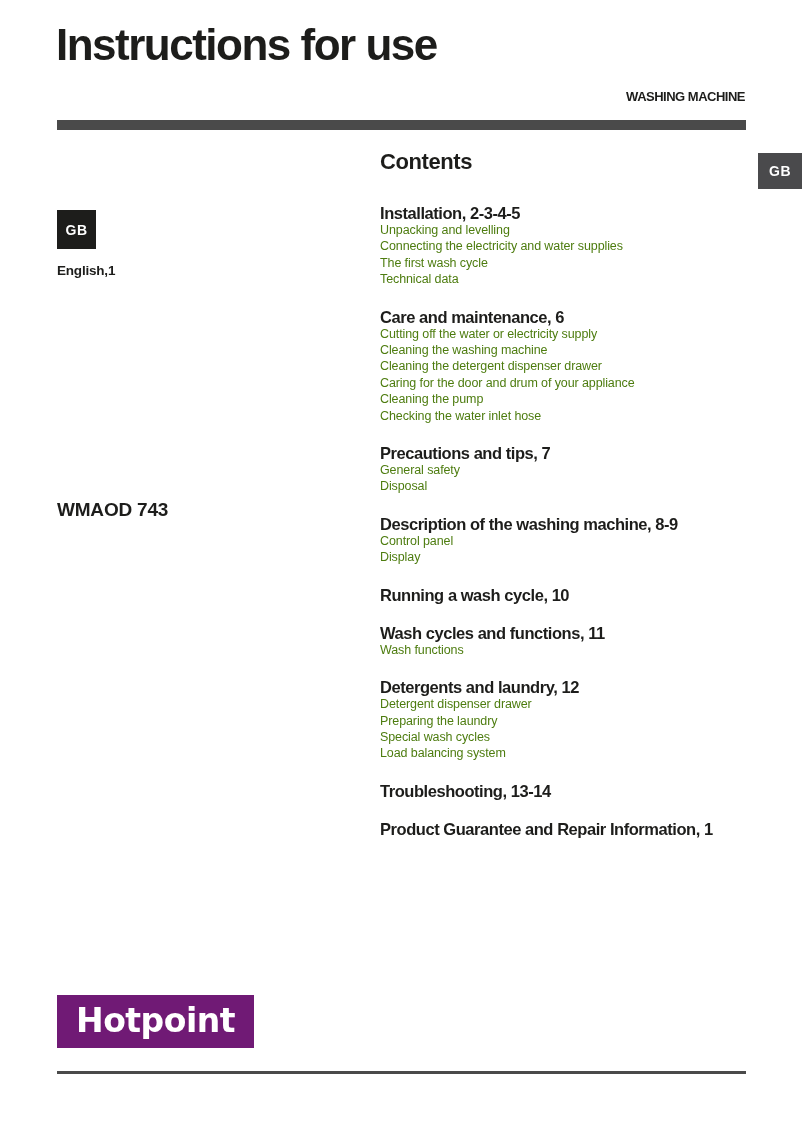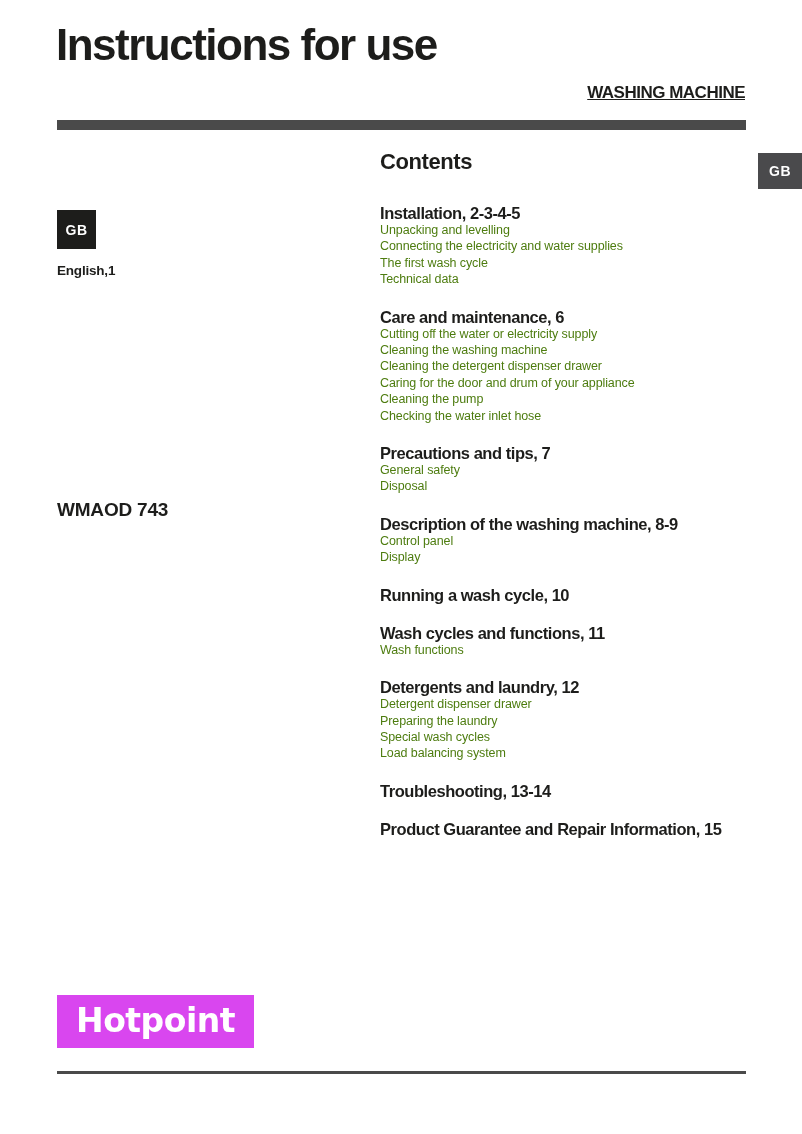--- a/index.html
+++ b/index.html
@@ -22,26 +22,25 @@
     top: 22px;
     font-size: 44px;
     font-weight: bold;
     letter-spacing: -1.5px;
     line-height: 46px;
     white-space: nowrap;
   }
   .doc-subtitle {
     position: absolute;
     right: 57px;
-    top: 83px;
-    font-size: 17px;
+    top: 89px;
+    font-size: 13px;
     font-weight: bold;
     letter-spacing: -0.5px;
     white-space: nowrap;
-    text-decoration: underline;
   }
   .header-bar {
     position: absolute;
     left: 57px;
     top: 120px;
     width: 689px;
     height: 10px;
   }
   .corner-tab {
     position: absolute;
@@ -206,24 +205,24 @@
           <div class="toc-title">Detergents and laundry, 12</div>
           <div class="toc-item">Detergent dispenser drawer</div>
           <div class="toc-item">Preparing the laundry</div>
           <div class="toc-item">Special wash cycles</div>
           <div class="toc-item">Load balancing system</div>
         </div>
         <div class="toc-section">
           <div class="toc-title">Troubleshooting, 13-14</div>
         </div>
         <div class="toc-section">
-          <div class="toc-title">Product Guarantee and Repair Information, 15</div>
+          <div class="toc-title">Product Guarantee and Repair Information, 1</div>
         </div>
       </div>
   </div>
 
-  <div class="brand-logo" style="background: #d946ef;">Hotpoint</div>
+  <div class="brand-logo" style="background: #701a75;">Hotpoint</div>
 
   <div class="footer-rule" style="background: rgb(74, 74, 74);"></div>
 
   <div class="page-number">1</div>
 
 </div>
 
 </body></html>

